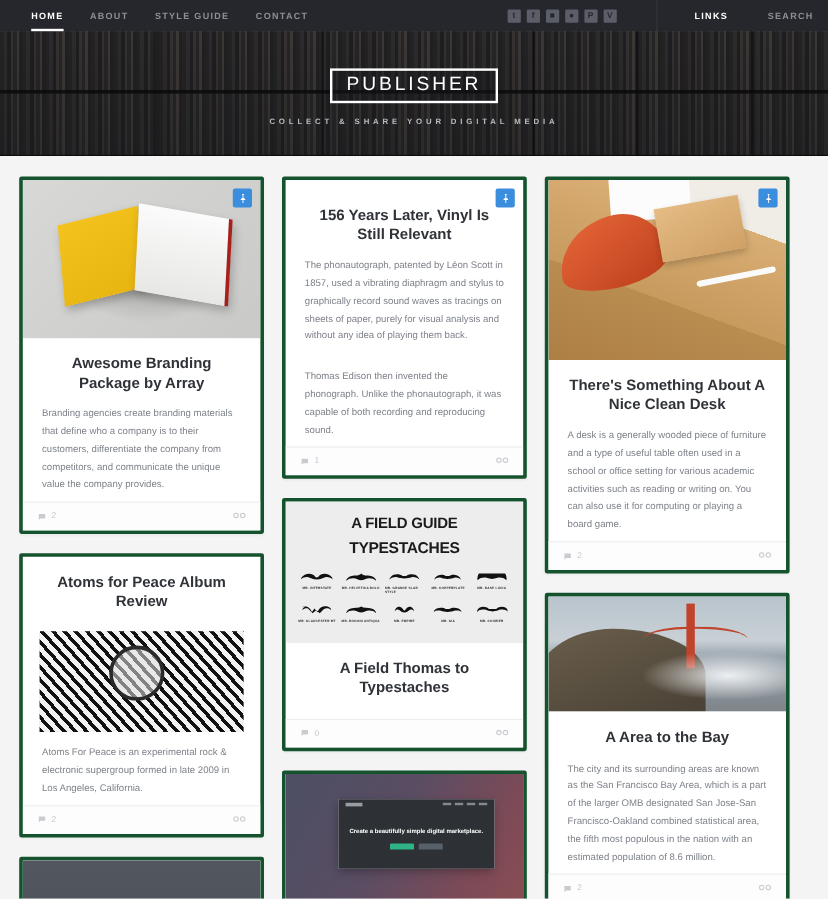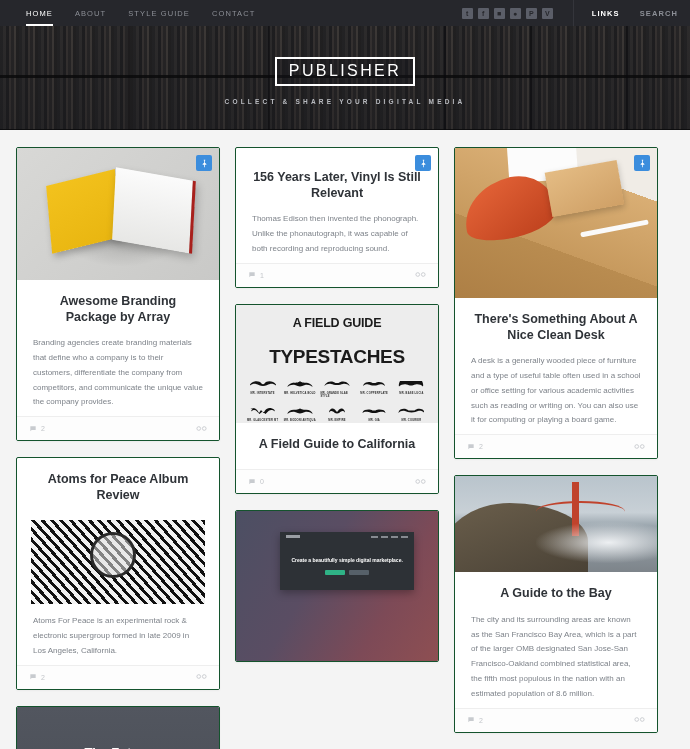--- a/index.html
+++ b/index.html
@@ -19,39 +19,39 @@
     align-items: center;
     padding: 0 12px 0 26px;
     position: relative;
     z-index: 20;
   }
   .nav-left { display: flex; align-items: flex-end; gap: 0; }
   .nav-link {
     color: #8c8f96;
     font-size: 7.5px;
     letter-spacing: 1.1px;
-    font-weight: normal;
+    font-weight: bold;
     text-transform: uppercase;
     padding: 0 13px 0 0;
     margin-right: 9px;
     text-decoration: none;
     white-space: nowrap;
   }
   .nav-link.active { color: #ffffff; position: relative; }
   .nav-link.active:after {
     content: "";
     position: absolute;
     left: 0; right: 13px; bottom: -8px;
     height: 2px; background: #ffffff;
   }
   .nav-right {
     margin-left: auto;
     display: flex;
     align-items: center;
-    gap: 4px;
+    gap: 17px;
   }
   .social-list { display: flex; align-items: center; gap: 5px; margin-right: 16px; }
   .social-ico {
     width: 11px; height: 11px;
     border-radius: 1px;
     background: #5b5e68;
     color: #26272c;
     font-size: 7px;
     font-weight: bold;
     display: flex; align-items: center; justify-content: center;
@@ -134,21 +134,21 @@
     display: flex;
     gap: 15px;
     align-items: flex-start;
     height: 619px;
     overflow: hidden;
   }
   .column { width: 204px; display: flex; flex-direction: column; gap: 16px; }
 
   .card {
     background: #ffffff;
-    border: 1px solid #14532d;
+    border: 3px solid #14532d;
     border-radius: 2px;
     box-shadow: 0 1px 2px rgba(0,0,0,.04);
     position: relative;
     overflow: hidden;
   }
   .card-media {
     width: 100%;
     position: relative;
     overflow: hidden;
   }
@@ -293,21 +293,21 @@
     height: 118px;
     background: #ededed;
     padding: 12px 10px;
     display: flex; flex-direction: column; align-items: center;
   }
   .stache-head { text-align: center; line-height: 1; }
   .stache-head .l1 {
     font-size: 12.5px; font-weight: bold; letter-spacing: -0.2px; color: #1b1b1b;
   }
   .stache-head .l2 {
-    font-size: 19px; font-weight: bold; letter-spacing: -0.3px; color: #1b1b1b; margin-top: 18px;
+    font-size: 13px; font-weight: bold; letter-spacing: -0.3px; color: #1b1b1b; margin-top: 7px;
   }
   .stache-grid {
     margin-top: 14px;
     display: grid; grid-template-columns: repeat(5, 1fr);
     gap: 9px 4px; width: 100%;
   }
   .stache-cell { display: flex; flex-direction: column; align-items: center; gap: 3px; }
   .stache-shape { width: 26px; height: 9px; }
   .stache-label { font-size: 2.6px; color: #2c2c2c; letter-spacing: .2px; font-weight: bold; }
 
@@ -458,20 +458,21 @@
   <div class="column">
 
     <div class="card">
       <div class="pin-btn">
         <svg width="9" height="9" viewBox="0 0 24 24" fill="#fff">
             <path d="M14 2h-4v2h1v6l-4 3v2h4v7h2v-7h4v-2l-4-3V4h1z"></path>
           </svg>
       </div>
       <div class="card-body" style="padding-top:22px">
         <div class="card-title">156 Years Later, Vinyl Is Still Relevant</div>
+        <div class="card-text">The phonautograph, patented by Léon Scott in 1857, used a vibrating diaphragm and stylus to graphically record sound waves as tracings on sheets of paper, purely for visual analysis and without any idea of playing them back.</div>
         <div class="card-text">Thomas Edison then invented the phonograph. Unlike the phonautograph, it was capable of both recording and reproducing sound.</div>
       </div>
       <div class="card-foot">
         <span class="foot-left">
           <svg width="8" height="8" viewBox="0 0 24 24" fill="#c8cbcf">
               <path d="M4 4h16v11H8l-4 4z"></path>
             </svg>
           <span>1</span>
         </span>
         <span>
@@ -548,21 +549,21 @@
             <div class="stache-cell">
               <svg class="stache-shape" viewBox="0 0 52 18">
                   <path fill="#111" d="M4 5c5-3 12-2 16 2h12c4-4 11-5 16-2 3 2 4 5 4 7-3-4-8-5-13-4-4 1-7 3-13 3s-9-2-13-3C8 7 3 8 0 12c0-2 1-5 4-7z" transform="translate(1,0)"></path>
                 </svg>
               <span class="stache-label">MR. COURIER</span>
             </div>
           </div>
         </div>
       </div>
       <div class="card-body">
-        <div class="card-title">A Field Guide to California</div>
+        <div class="card-title">A Field Thomas to Typestaches</div>
       </div>
       <div class="card-foot">
         <span class="foot-left">
           <svg width="8" height="8" viewBox="0 0 24 24" fill="#c8cbcf">
               <path d="M4 4h16v11H8l-4 4z"></path>
             </svg>
           <span>0</span>
         </span>
         <span>
           <svg width="11" height="7" viewBox="0 0 24 14" fill="none" stroke="#c8cbcf" stroke-width="2">
@@ -637,21 +638,21 @@
     <div class="card">
       <div class="card-media">
         <div class="img-bridge">
           <div class="hill"></div>
           <div class="cable"></div>
           <div class="tower"></div>
           <div class="fog"></div>
         </div>
       </div>
       <div class="card-body">
-        <div class="card-title">A Guide to the Bay</div>
+        <div class="card-title">A Area to the Bay</div>
         <div class="card-text">The city and its surrounding areas are known as the San Francisco Bay Area, which is a part of the larger OMB designated San Jose-San Francisco-Oakland combined statistical area, the fifth most populous in the nation with an estimated population of 8.6 million.</div>
       </div>
       <div class="card-foot">
         <span class="foot-left">
           <svg width="8" height="8" viewBox="0 0 24 24" fill="#c8cbcf">
               <path d="M4 4h16v11H8l-4 4z"></path>
             </svg>
           <span>2</span>
         </span>
         <span>

